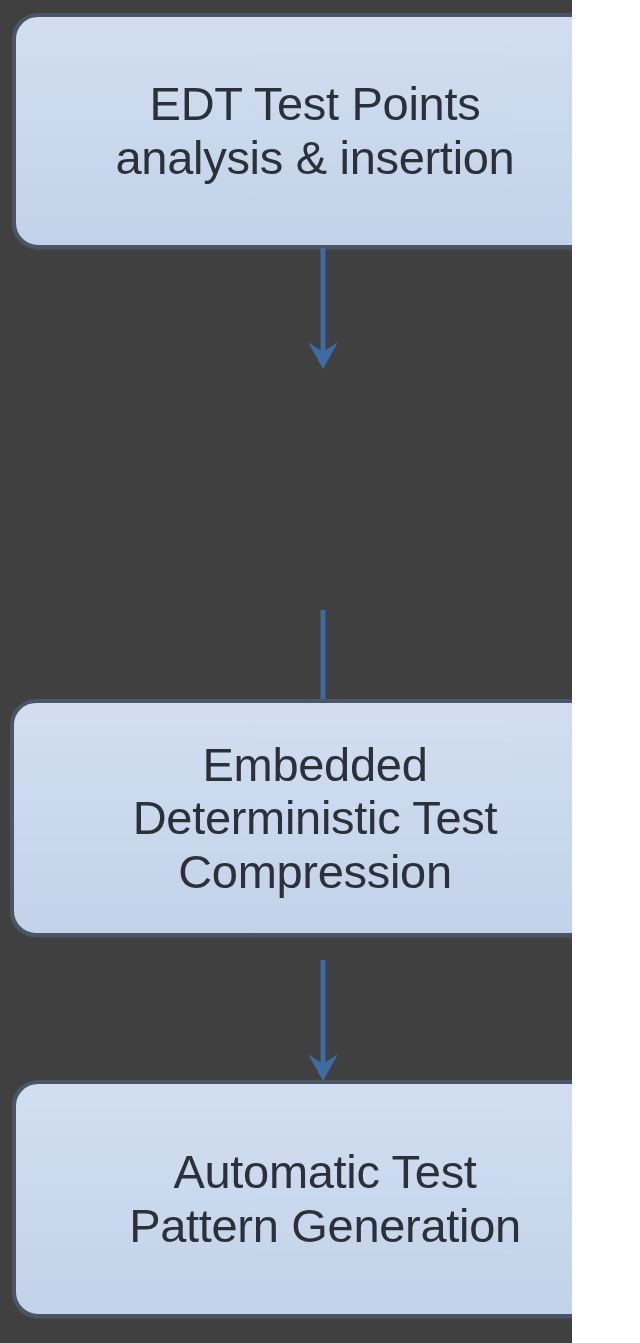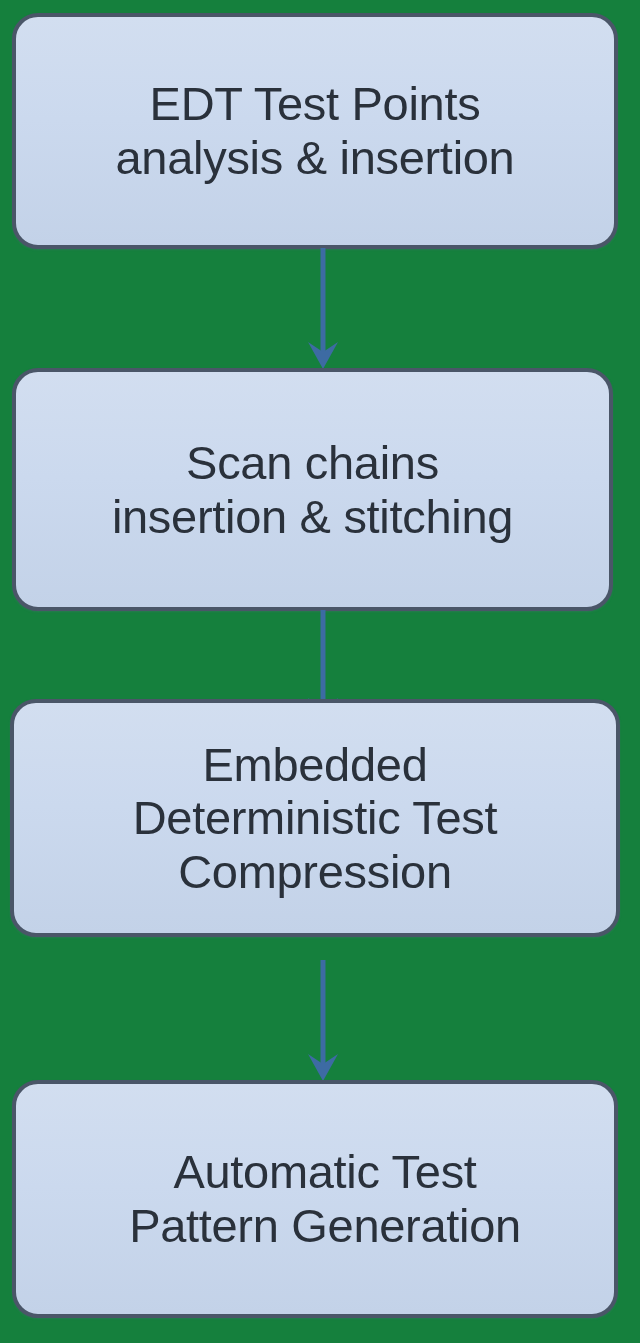--- a/index.html
+++ b/index.html
@@ -5,23 +5,23 @@
   html, body {
     margin: 0;
     padding: 0;
     background: #ffffff;
   }
   body {
     font-family: "Liberation Sans", sans-serif;
   }
   #canvas {
     position: relative;
-    width: 640px;
+    width: 572px;
     height: 1343px;
-    background: #15803d;
+    background: #404040;
     overflow: hidden;
   }
   .flow-node {
     position: absolute;
     box-sizing: border-box;
     border: 4px solid #4a5668;
     border-radius: 26px;
     background: linear-gradient(180deg, #d2def0 0%, #cbd9ee 45%, #c3d2e8 100%);
     box-shadow: 0 1px 2px rgba(90,110,140,0.25);
     display: flex;
@@ -64,24 +64,20 @@
 analysis &amp; insertion</span>
   </div>
 
   <div class="flow-arrow" id="arrow-1">
     <svg viewBox="0 0 72 122" preserveAspectRatio="none" aria-hidden="true">
       <line x1="36" y1="0" x2="36" y2="108" stroke="#3d6ba3" stroke-width="5"></line>
       <path d="M 21 94 L 36 121 L 51 94 L 36 104 Z" fill="#3d6ba3"></path>
     </svg>
   </div>
 
-  <div class="flow-node" id="node-2">
-    <span class="node-label">Scan chains
-insertion &amp; stitching</span>
-  </div>
 
   <div class="flow-arrow" id="arrow-2">
     <svg viewBox="0 0 72 115" preserveAspectRatio="none" aria-hidden="true">
       <line x1="36" y1="0" x2="36" y2="101" stroke="#3d6ba3" stroke-width="5"></line>
       <path d="M 21 88 L 36 114 L 51 88 L 36 98 Z" fill="#3d6ba3"></path>
     </svg>
   </div>
 
   <div class="flow-node" id="node-3">
     <span class="node-label">Embedded

